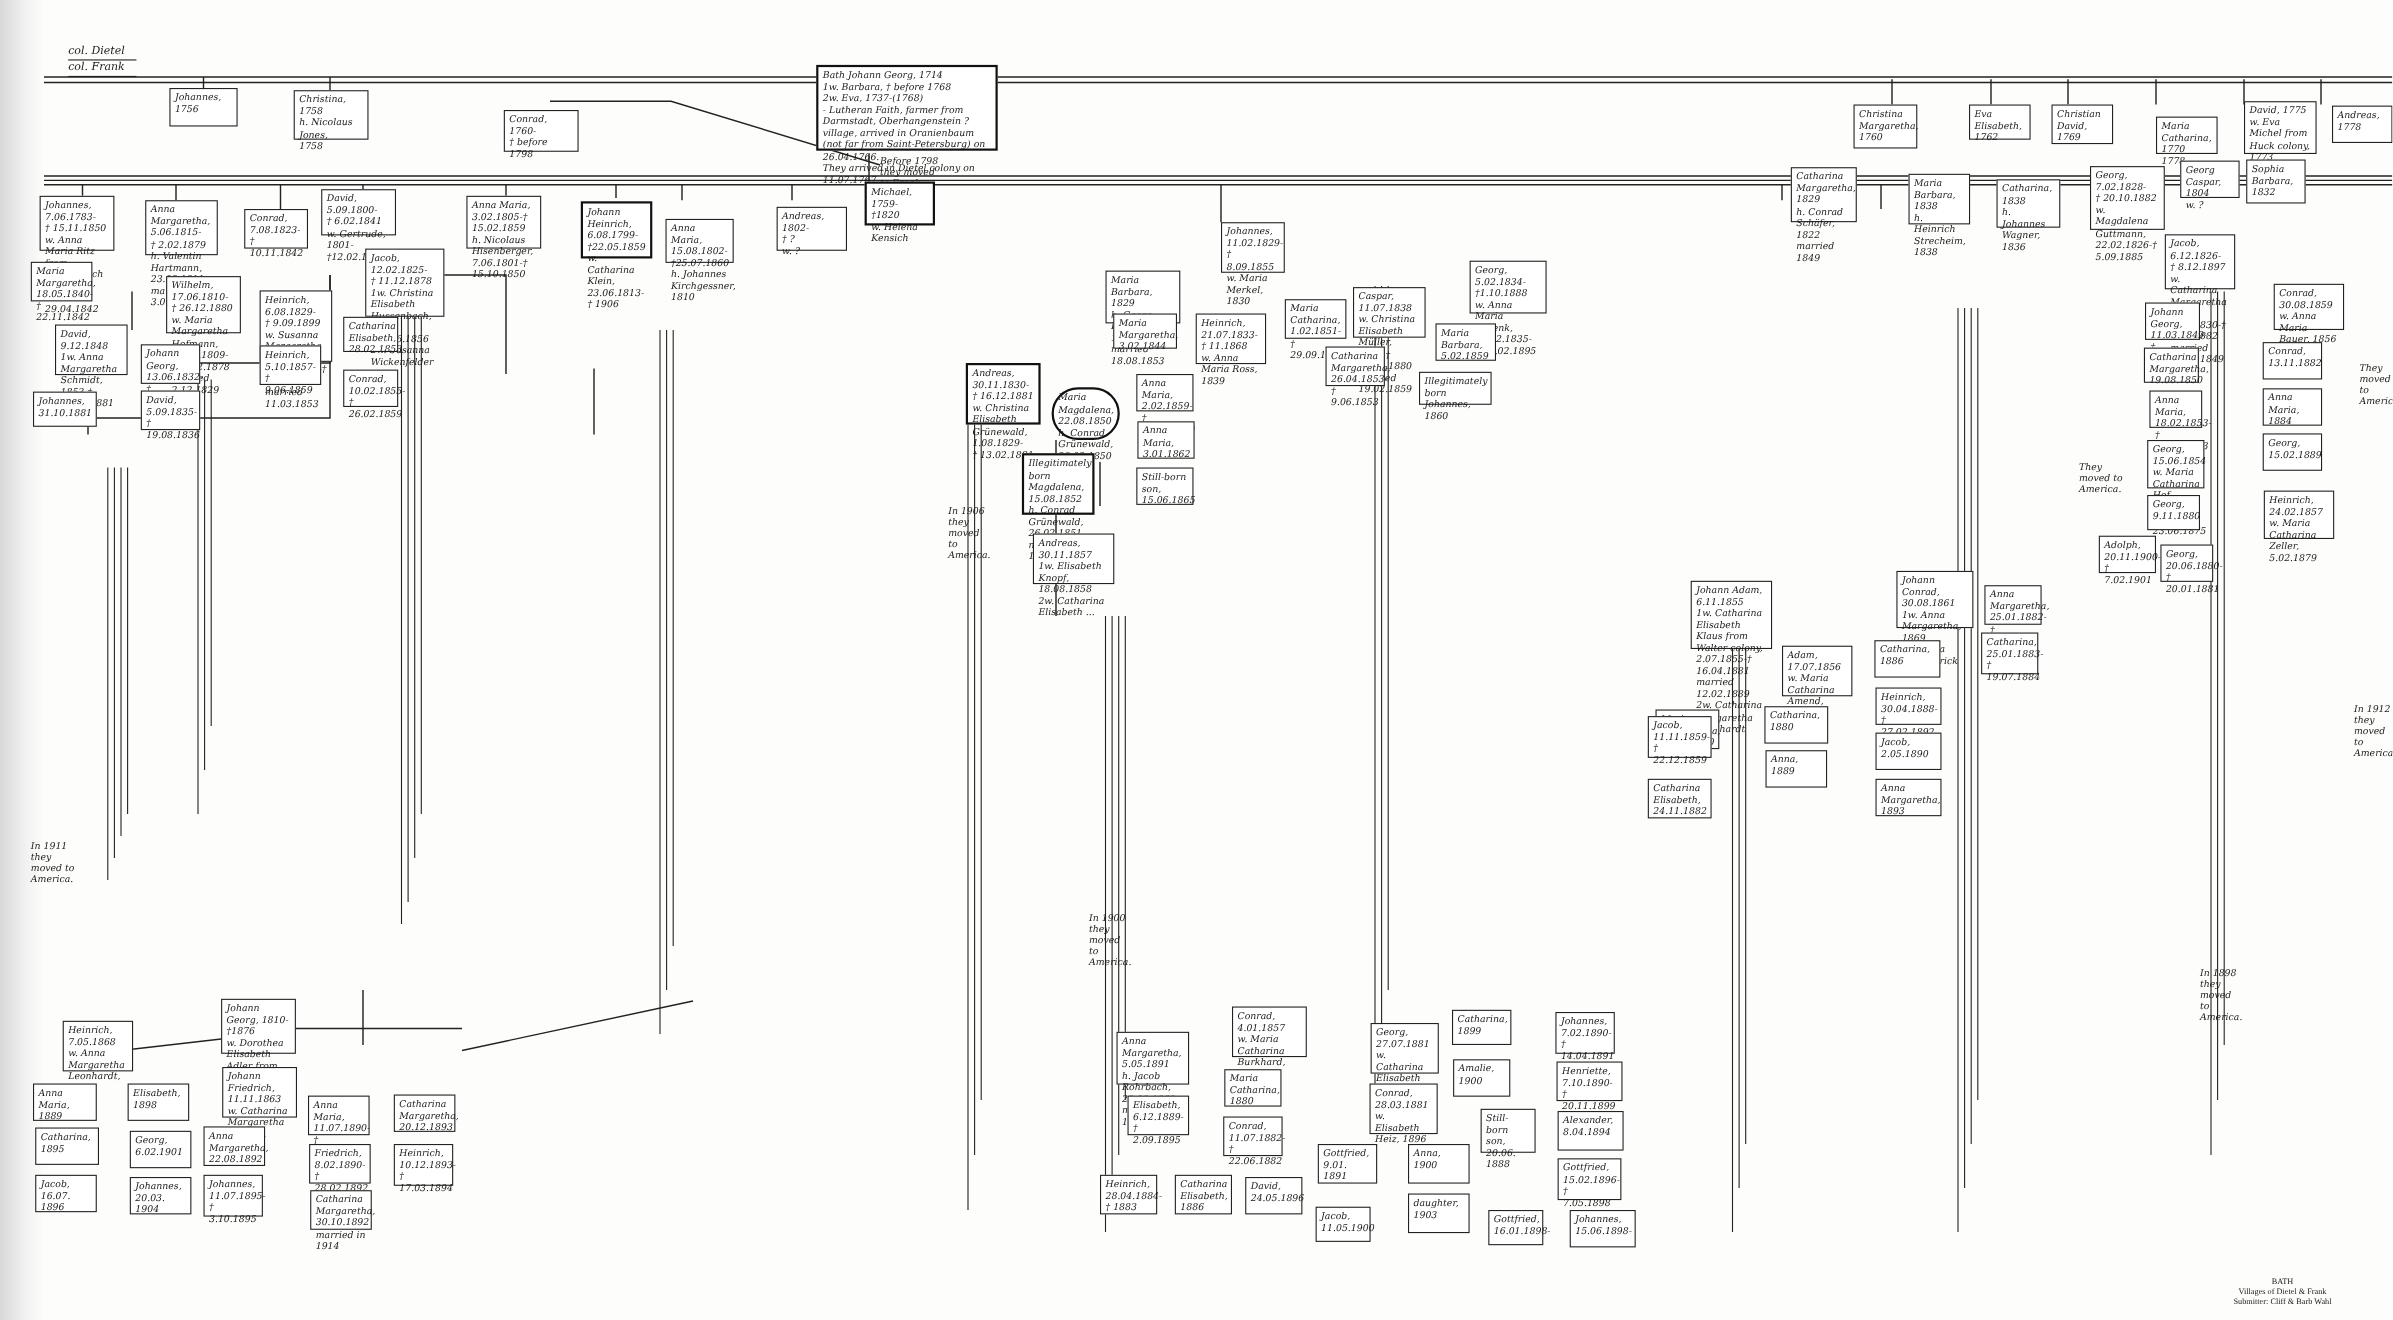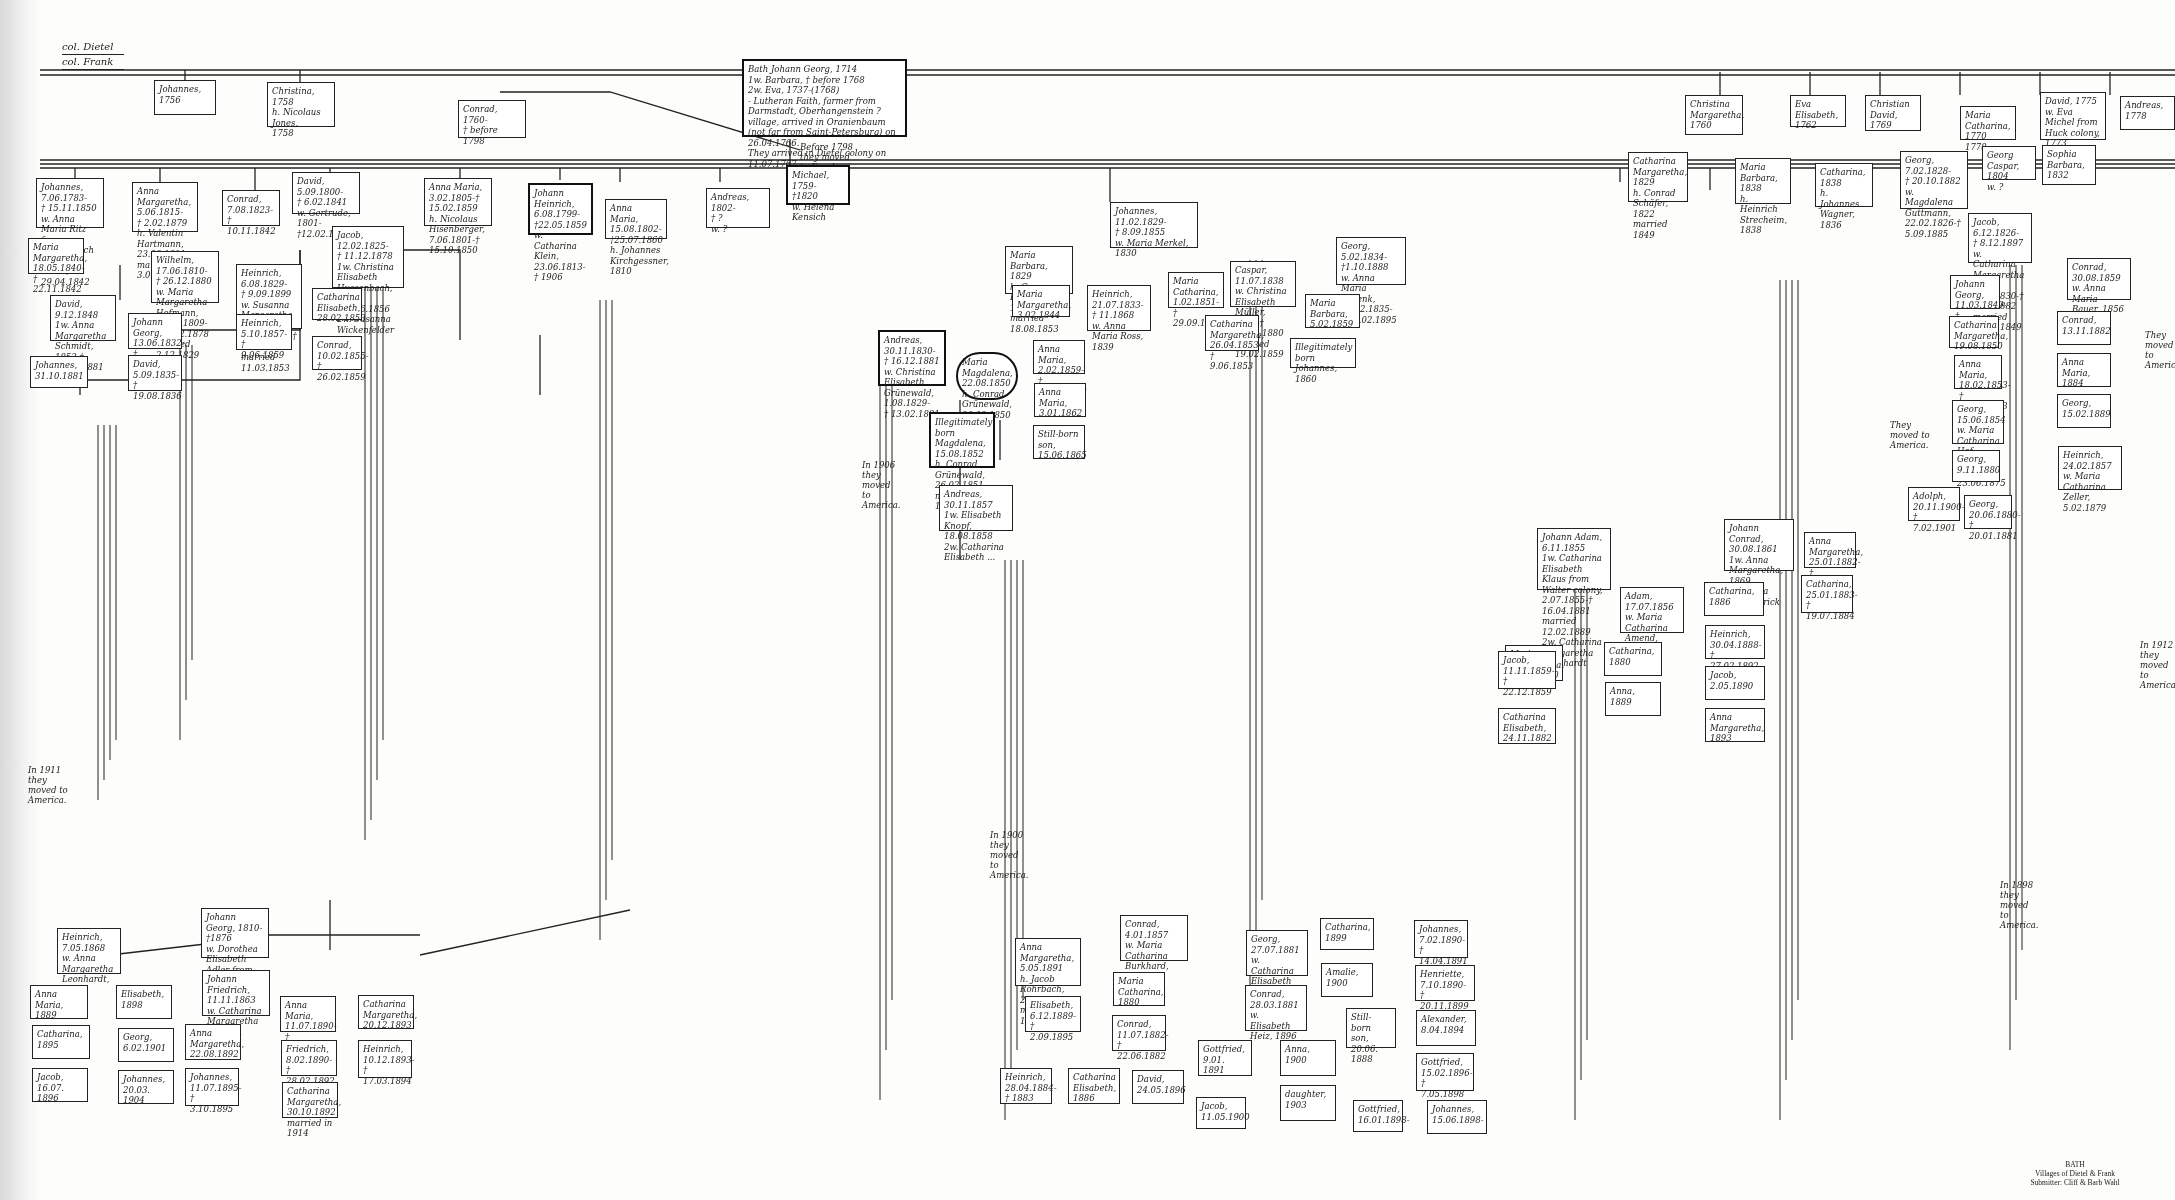--- a/index.html
+++ b/index.html
@@ -150,21 +150,21 @@
 <div class="box" style="left:424px;top:178px;width:68px;height:48px;">Anna Maria, 3.02.1805-† 15.02.1859
 h. Nicolaus Hisenberger, 7.06.1801-† 15.10.1850</div>
 <div class="box bold" style="left:528px;top:183px;width:65px;height:52px;">Johann Heinrich, 6.08.1799-†22.05.1859
 w. Catharina Klein, 23.06.1813-
 † 1906</div>
 <div class="box" style="left:605px;top:199px;width:62px;height:40px;">Anna Maria, 15.08.1802-†25.07.1860
 h. Johannes Kirchgessner, 1810</div>
 <div class="box" style="left:706px;top:188px;width:64px;height:40px;">Andreas, 1802-
 † ?
 w. ?</div>
-<div class="box" style="left:1110px;top:202px;width:88px;height:46px;">Johannes, 11.02.1829-
+<div class="box" style="left:1110px;top:202px;width:58px;height:46px;">Johannes, 11.02.1829-
 † 8.09.1855
 w. Maria Merkel, 1830</div>
 <div class="box" style="left:1005px;top:213px;width:68px;height:48px;margin-top:33px;">Maria Barbara, 1829
 h. Georg Heimbucher, 1828
 married 18.08.1853</div>
 <div class="box" style="left:1336px;top:237px;width:70px;height:48px;">Georg, 5.02.1834-†1.10.1888
 w. Anna Maria Schenk, 16.02.1835-
 † 22.02.1895</div>
 <div class="box" style="left:1628px;top:152px;width:60px;height:50px;">Catharina Margaretha, 1829
 h. Conrad Schäfer, 1822

